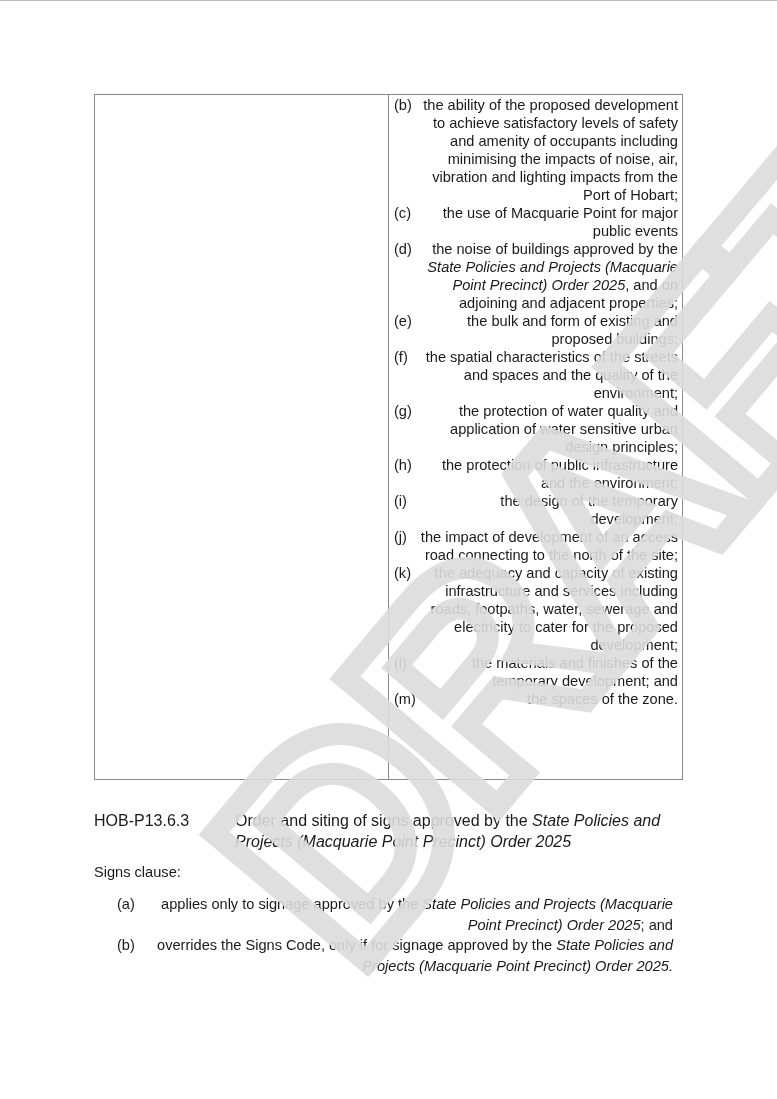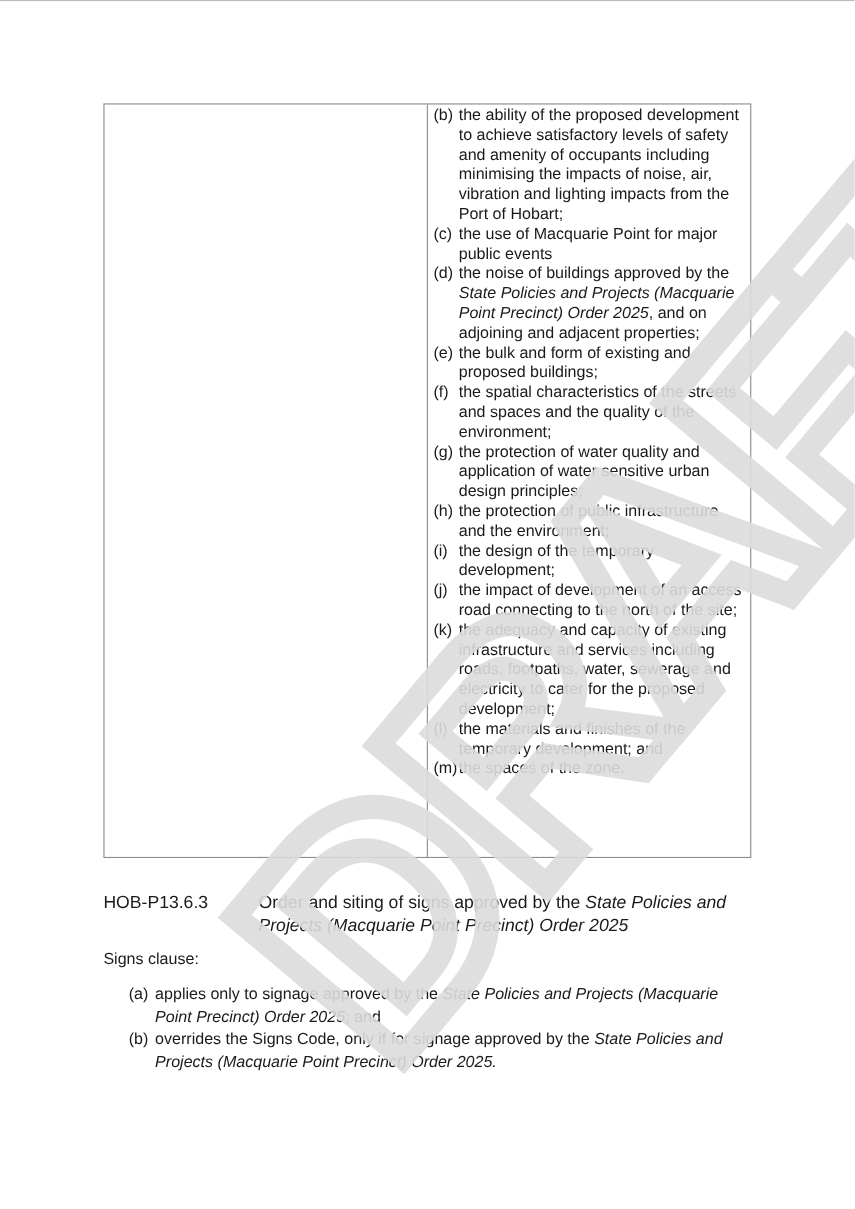--- a/index.html
+++ b/index.html
@@ -9,21 +9,21 @@
   }
   .top-rule { position: absolute; left: 0; top: 0; width: 777px; height: 1px; background: #bdbdbd; }
   .criteria-table {
     position: absolute; left: 94px; top: 94px; width: 589px; height: 686px;
     border: 1px solid #8a8a8a; box-sizing: border-box; display: flex;
   }
   .col-left { width: 294px; border-right: 1px solid #8a8a8a; box-sizing: border-box; }
   .col-right { flex: 1; padding: 1px 0 0 5px; }
   .item { display: flex; font-size: 14.6px; line-height: 18px; }
   .item .lbl { width: 23px; flex: 0 0 23px; white-space: nowrap; }
-  .item .txt { flex: 1; padding-right: 4px; }
+  .item .txt { flex: 1; padding-right: 4px; text-align: right; }
   i { font-style: italic; margin-top: 20px; }
   .clause-head { position: absolute; left: 94px; top: 810px; width: 600px; font-size: 16px; line-height: 21px; display: flex; }
   .clause-head .num { width: 141px; flex: 0 0 141px; }
   .intro { position: absolute; left: 94px; top: 862px; font-size: 14.6px; line-height: 21px; }
   .sublist { position: absolute; left: 117px; top: 894px; width: 560px; }
   .sublist .item { line-height: 20.5px; }
   .sublist .item .lbl { width: 24px; flex: 0 0 24px; }
   .watermark {
     position: absolute; left: 95px; top: 420px; pointer-events: none;
     transform: rotate(-50deg); transform-origin: 0 0;

